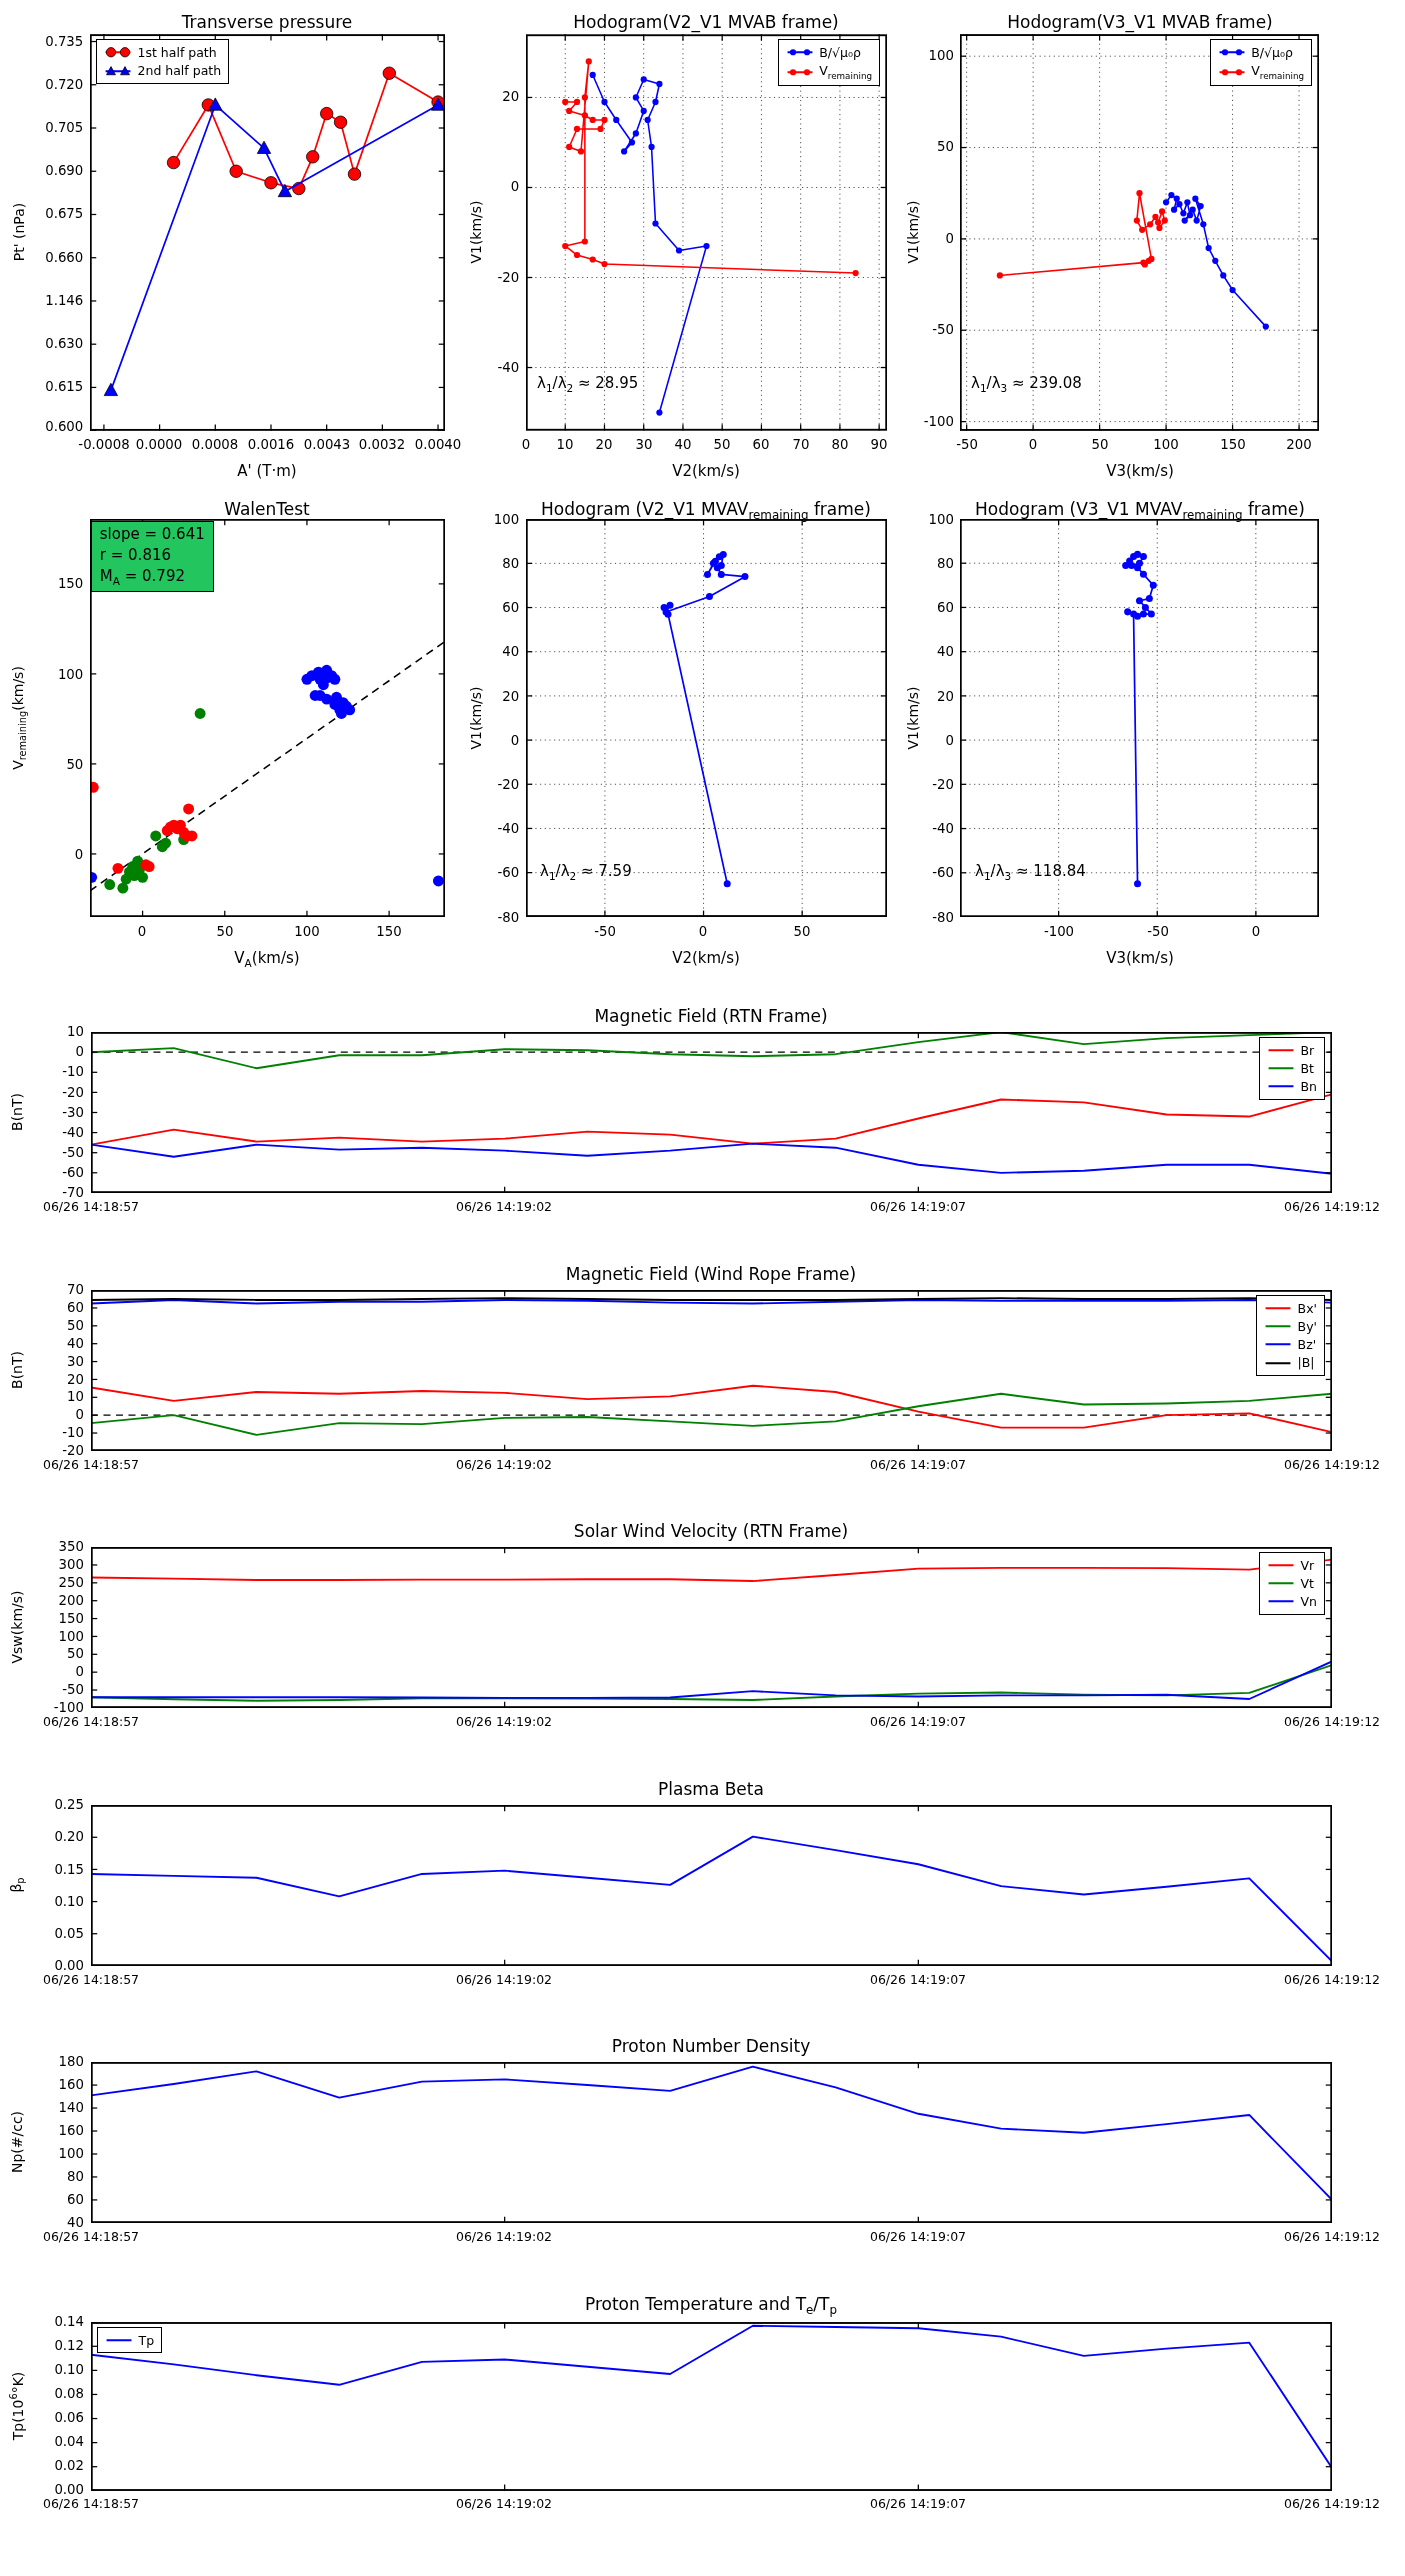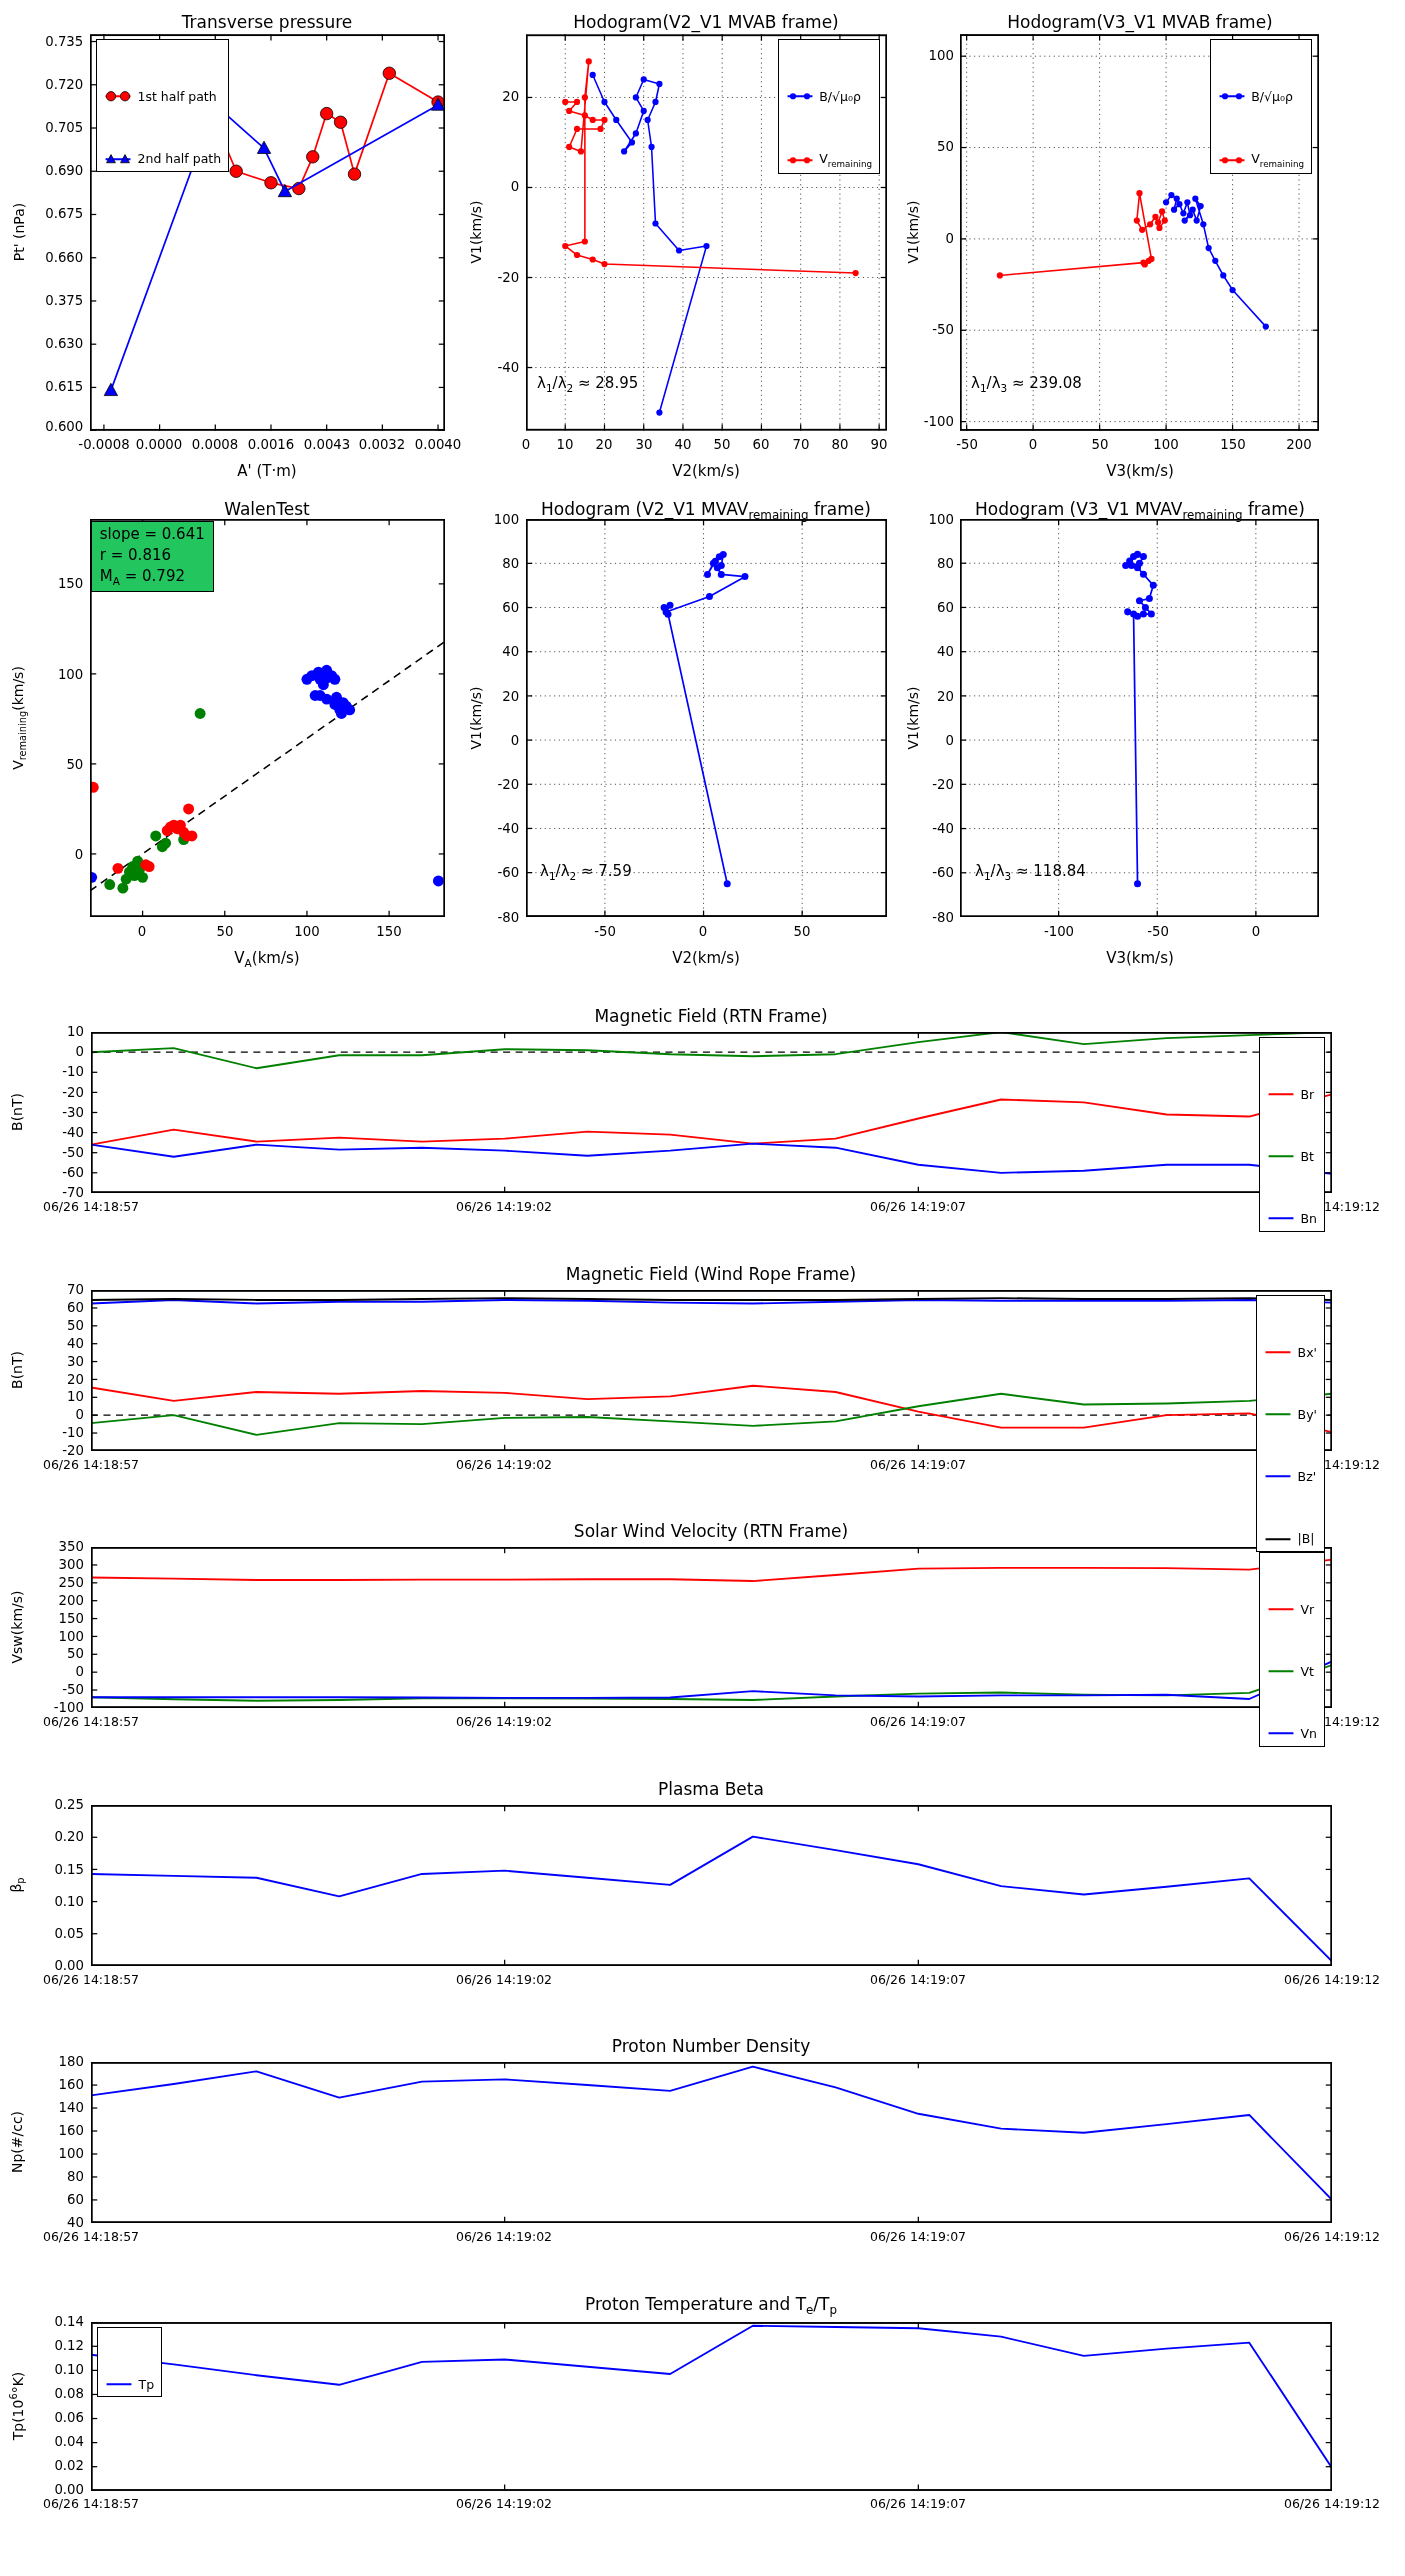--- a/index.html
+++ b/index.html
@@ -18,21 +18,21 @@
   #c-plasma_beta{left:0;top:1766px;width:1405px;height:258px}
   #c-proton_density{left:0;top:2023px;width:1405px;height:258px}
   #c-proton_temp{left:0;top:2281px;width:1405px;height:281px}
   .chart svg{position:absolute;overflow:hidden;}
   .ctitle{position:absolute;text-align:center;font-size:17px;white-space:nowrap;transform:translateX(-50%);}
   .xlab{position:absolute;text-align:center;font-size:15px;white-space:nowrap;transform:translateX(-50%);}
   .ylab{position:absolute;font-size:14px;white-space:nowrap;transform:translate(-50%,-50%) rotate(-90deg);}
   .tick-x{position:absolute;font-size:13.3px;white-space:nowrap;transform:translateX(-50%);}
   .tick-y{position:absolute;font-size:13.3px;white-space:nowrap;text-align:right;width:70px;}
   .legend{position:absolute;background:#fff;border:1.4px solid #000;padding:3.1px 7px;z-index:5;}
-  .lrow{display:flex;align-items:center;gap:5.5px;padding:1.6px 0;margin-top:44px;}
+  .lrow{display:flex;align-items:center;gap:5.5px;padding:1.6px 0;}
   .llabel{font-size:12.5px;white-space:nowrap;}
   .anno{position:absolute;font-size:15px;white-space:nowrap;}
   .anno.boxed{background:#22c55e;border:1.2px solid #000;padding:2.3px 7.8px;line-height:1.4;}
   sub{font-size:70%;} sup{font-size:70%;}
 </style>
 </head>
 <body>
 
 <div id="canvas">
   <div class="chart" id="c-transverse_pressure">
@@ -97,21 +97,21 @@
       <div class="tick-x" style="left: 104px; top: 428px;">-0.0008</div>
       <div class="tick-x" style="left: 159px; top: 428px;">0.0000</div>
       <div class="tick-x" style="left: 215px; top: 428px;">0.0008</div>
       <div class="tick-x" style="left: 271px; top: 428px;">0.0016</div>
       <div class="tick-x" style="left: 327px; top: 428px;">0.0043</div>
       <div class="tick-x" style="left: 382px; top: 428px;">0.0032</div>
       <div class="tick-x" style="left: 438px; top: 428px;">0.0040</div>
       <div class="tick-y" style="left: 13.3px; top: 410px;">0.600</div>
       <div class="tick-y" style="left: 13.3px; top: 370px;">0.615</div>
       <div class="tick-y" style="left: 13.3px; top: 327px;">0.630</div>
-      <div class="tick-y" style="left: 13.3px; top: 284px;">0.375</div>
+      <div class="tick-y" style="left: 13.3px; top: 284px;">1.146</div>
       <div class="tick-y" style="left: 13.3px; top: 241px;">0.660</div>
       <div class="tick-y" style="left: 13.3px; top: 197px;">0.675</div>
       <div class="tick-y" style="left: 13.3px; top: 154px;">0.690</div>
       <div class="tick-y" style="left: 13.3px; top: 111px;">0.705</div>
       <div class="tick-y" style="left: 13.3px; top: 68px;">0.720</div>
       <div class="tick-y" style="left: 13.3px; top: 24.4px;">0.735</div>
       <div class="legend" style="left: 96px; top: 30px;">
         <div class="lrow">
           <svg width="28" height="12.5" viewBox="0 0 36 16" style="position: static;">
             <line x1="2" y1="8" x2="34" y2="8" stroke="#ff0000" stroke-width="2.6"></line>

